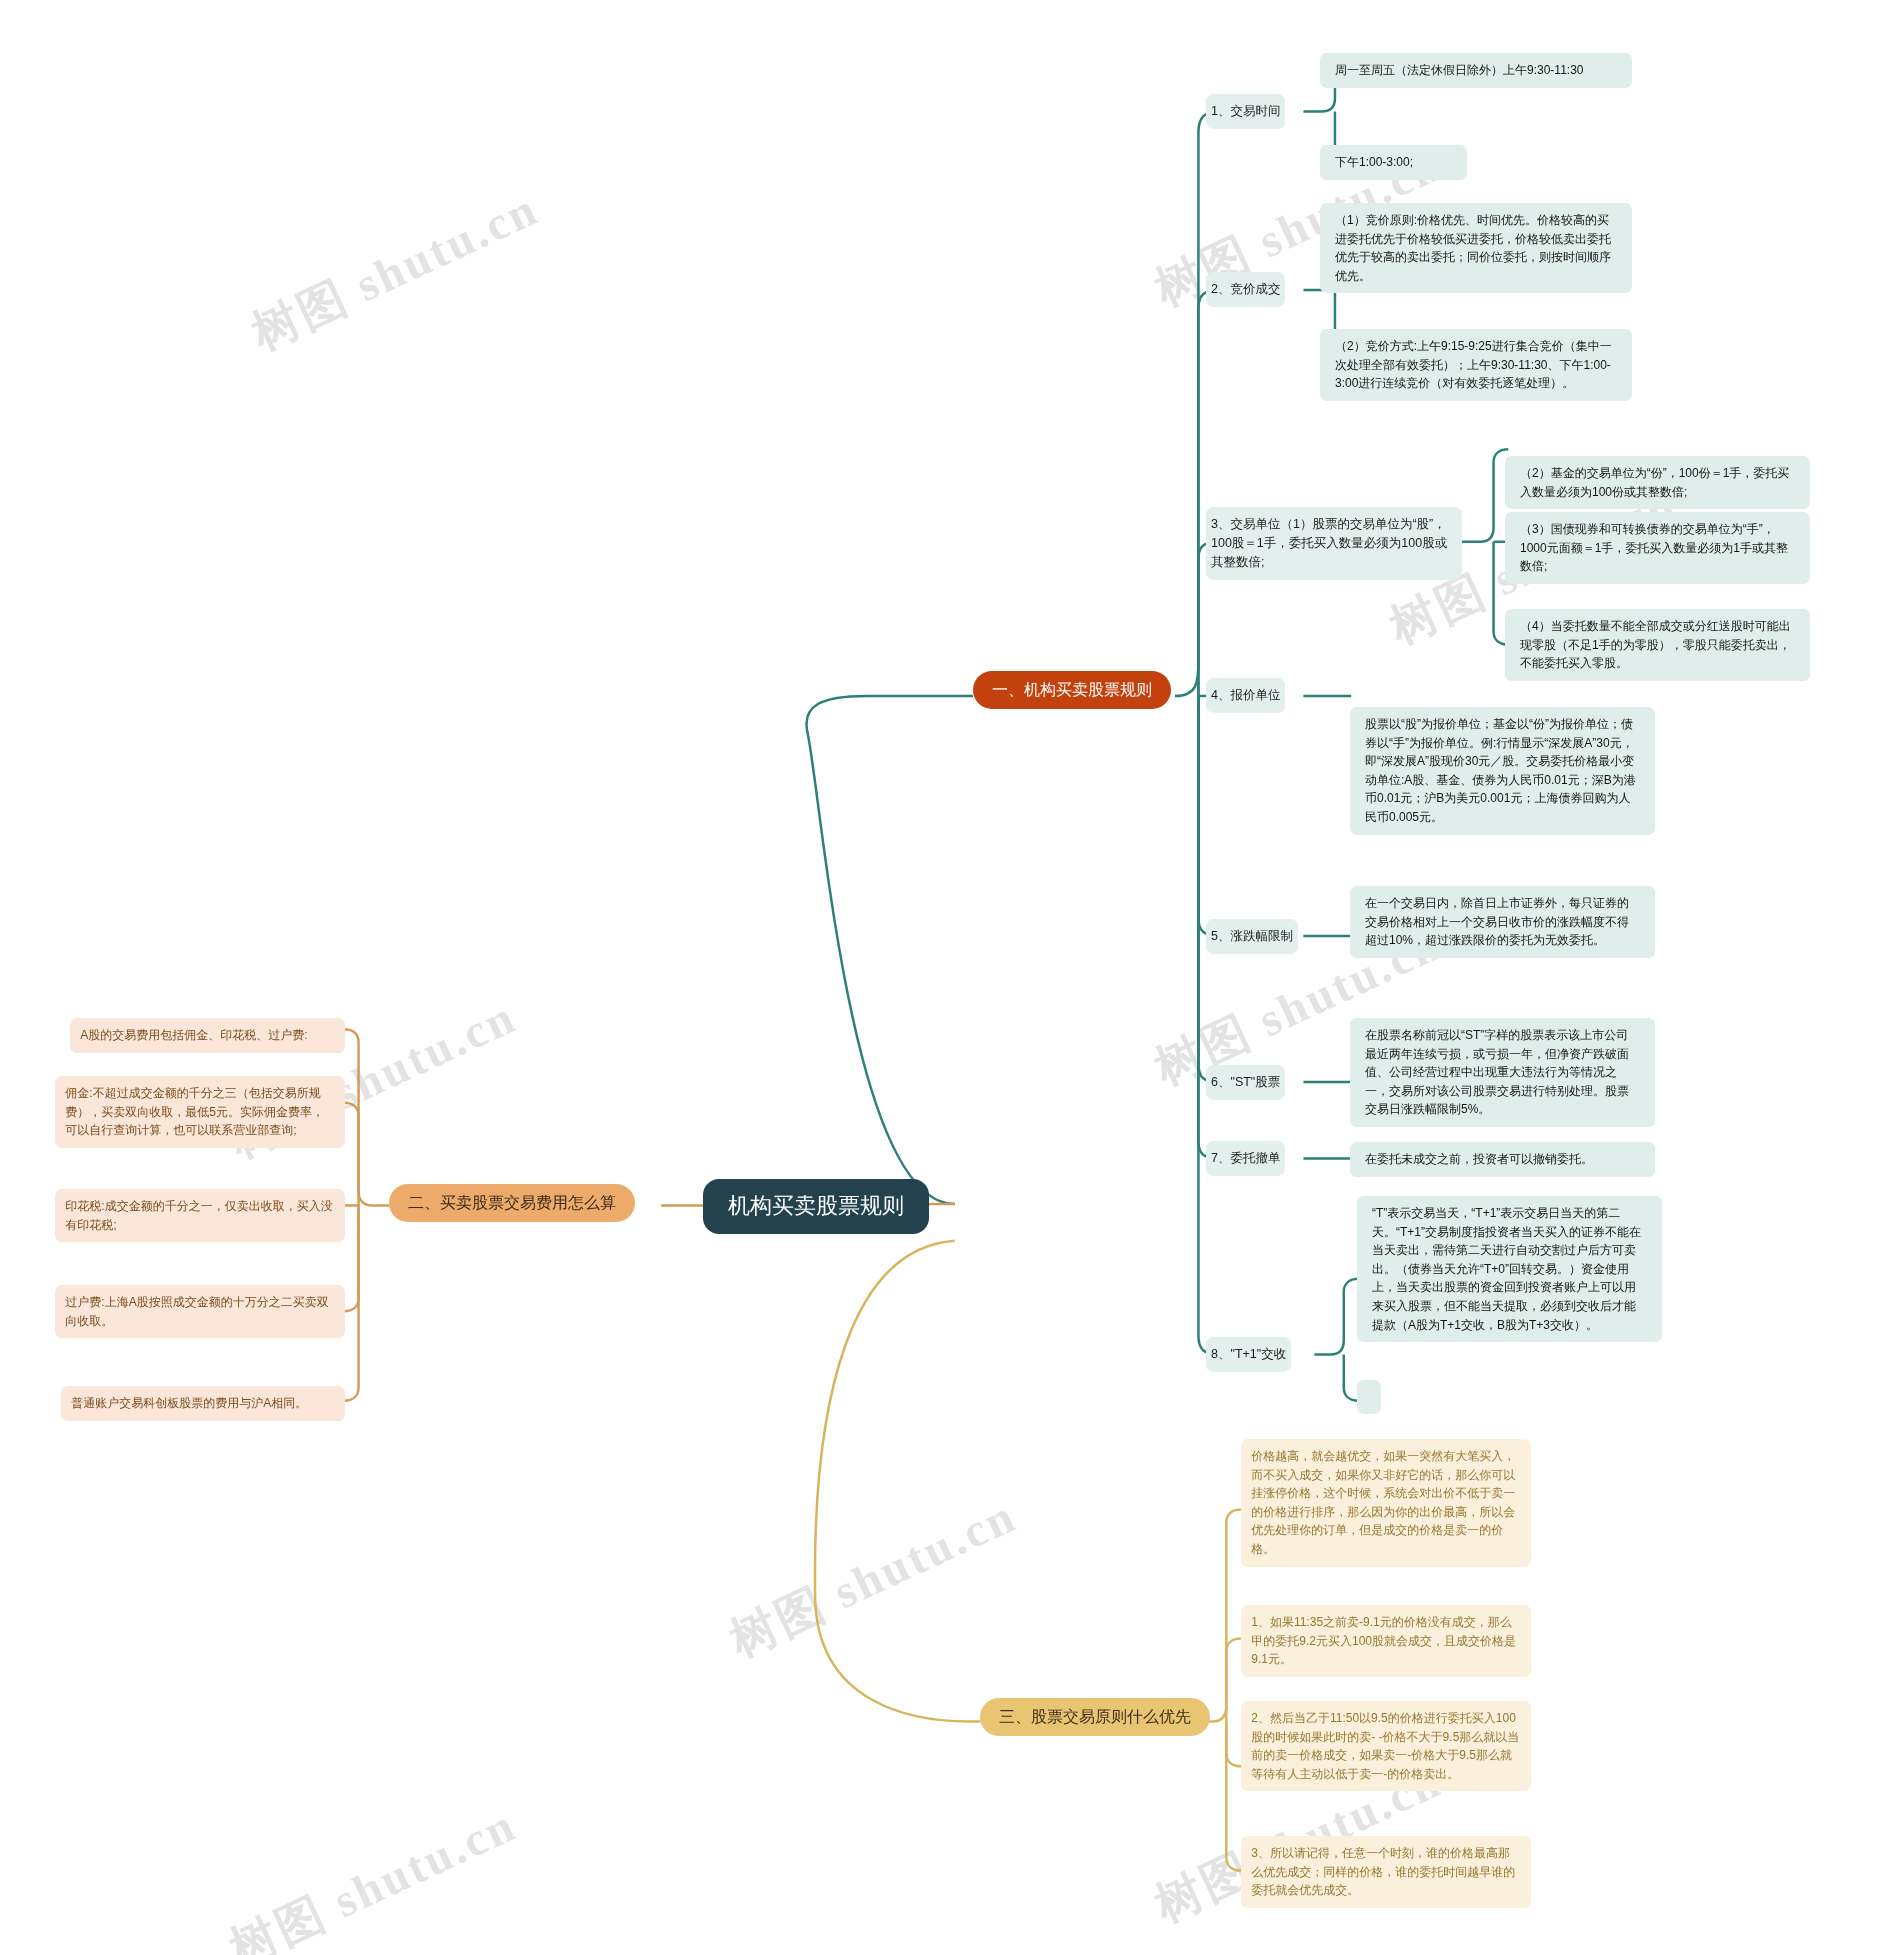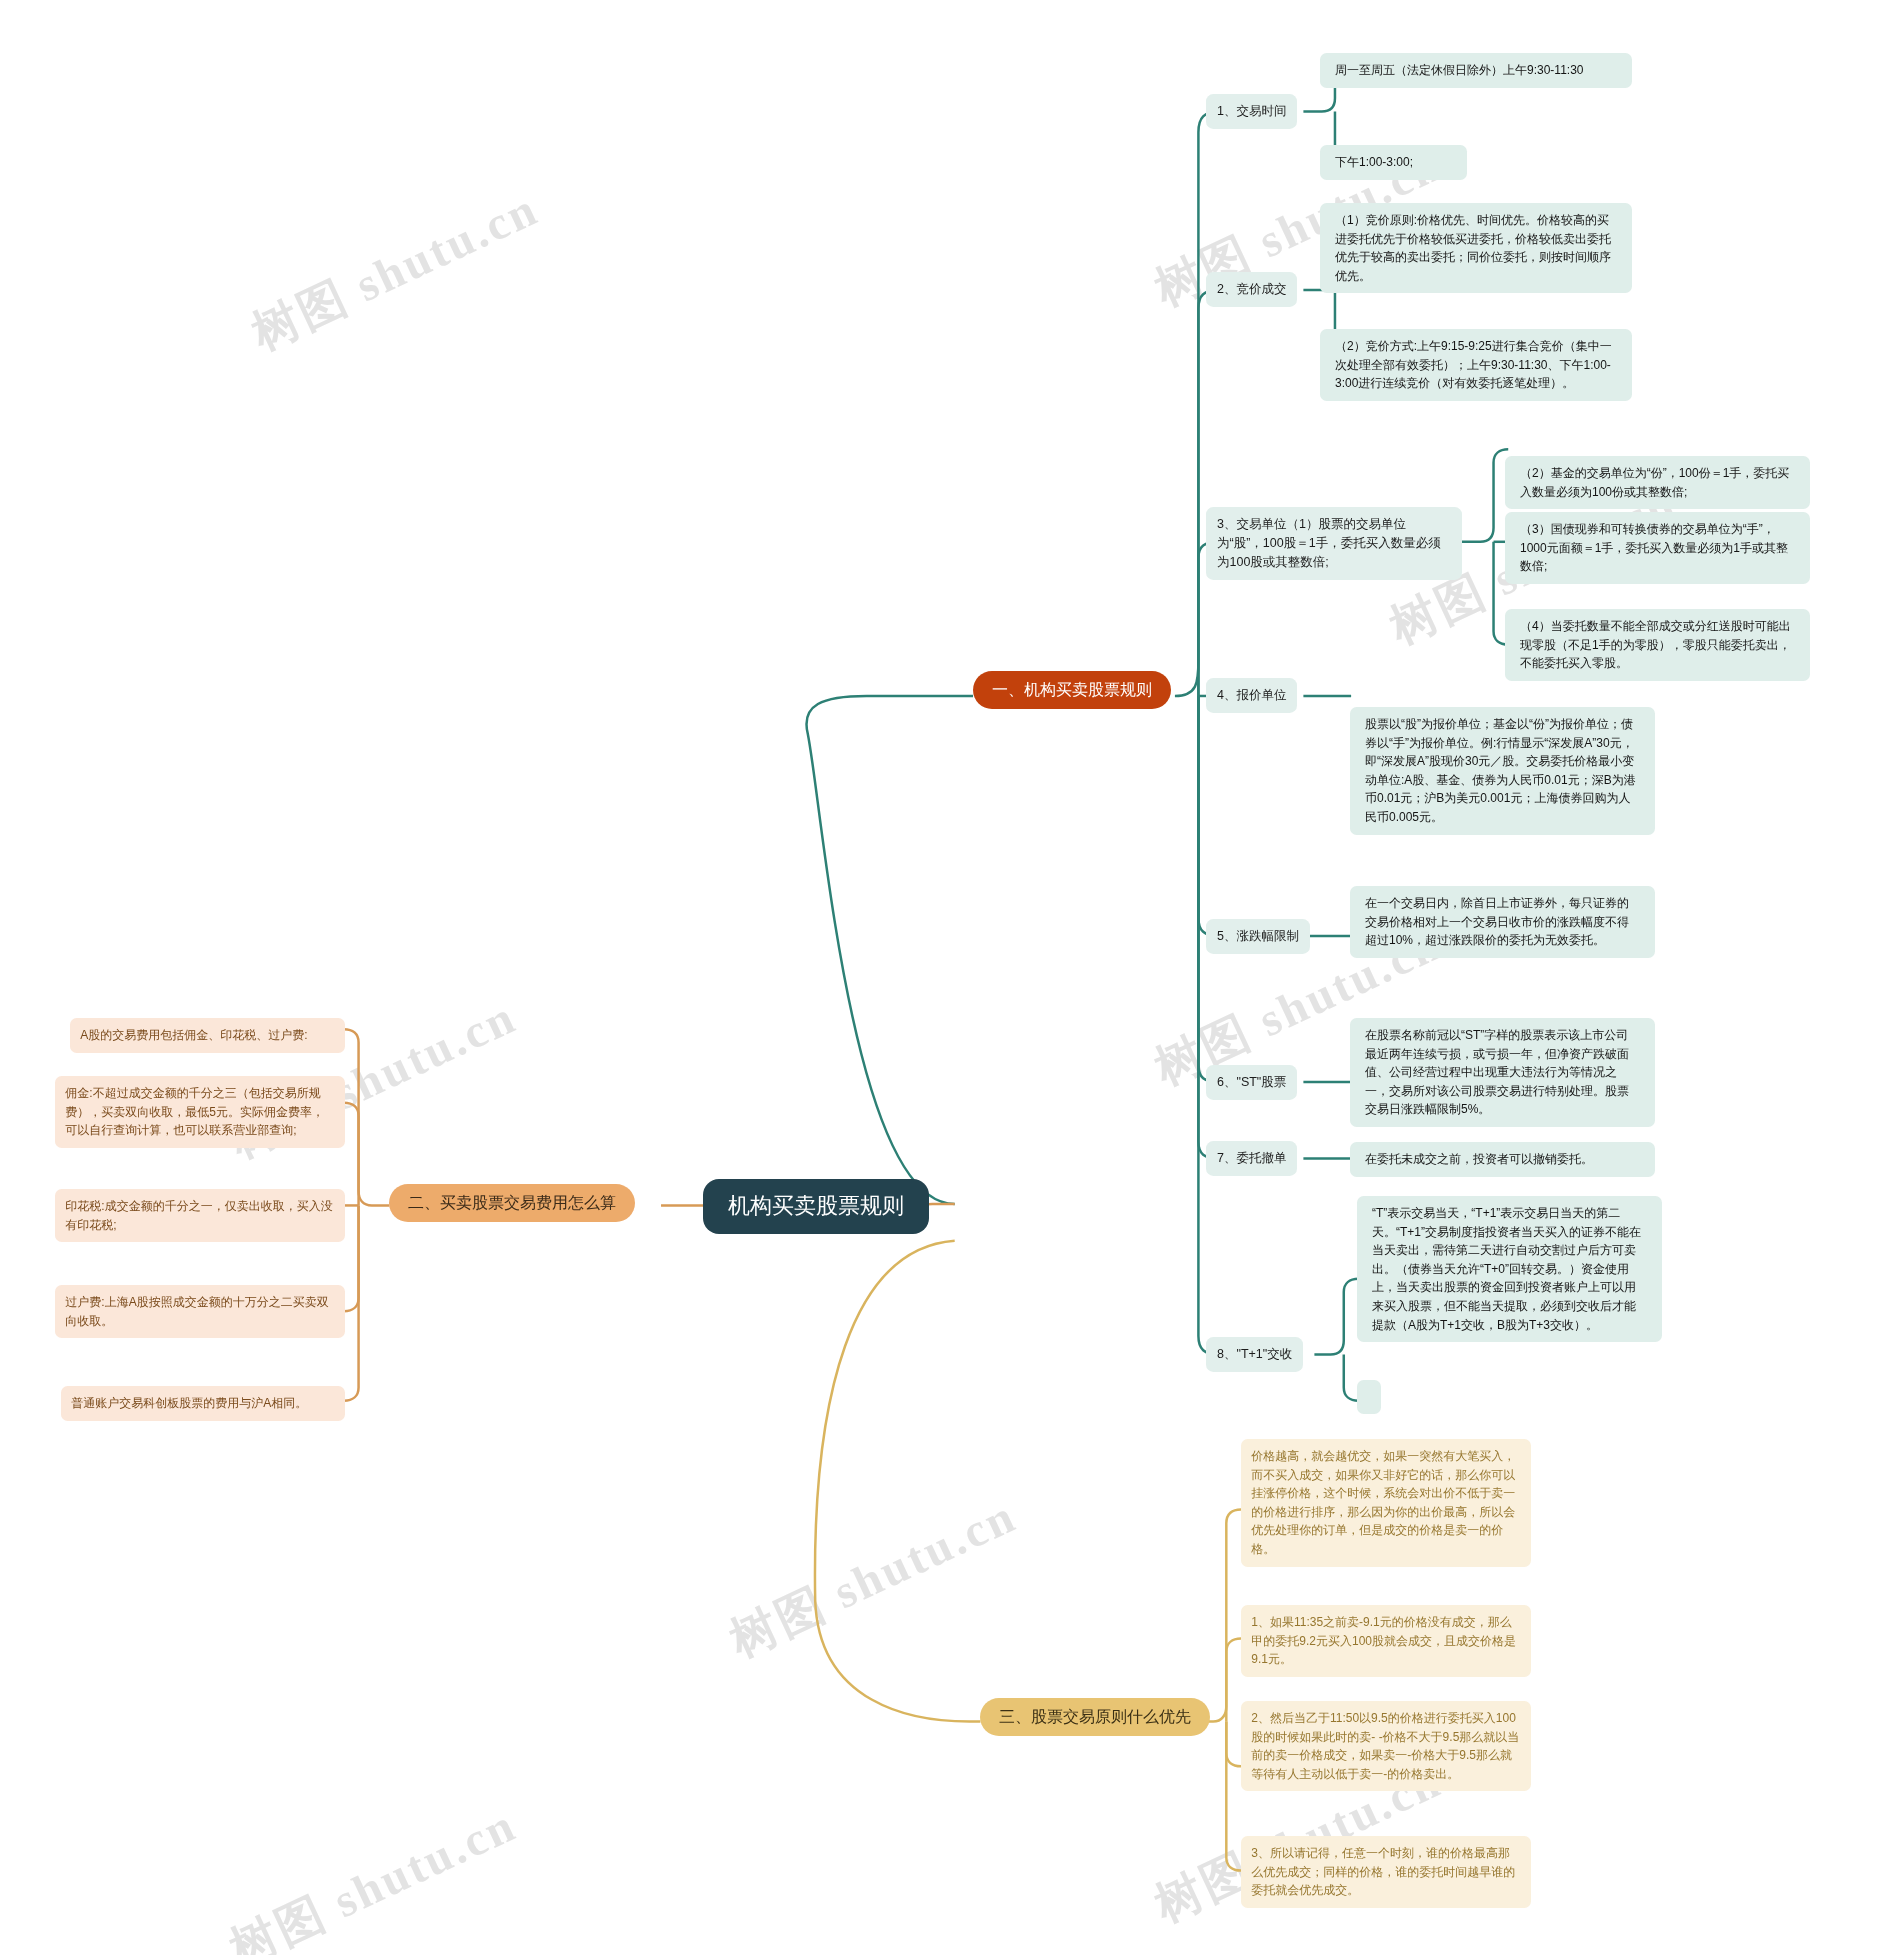--- a/index.html
+++ b/index.html
@@ -34,21 +34,21 @@
   .branch{
     border-radius:19px;font-size:16px;line-height:1.3;
     padding:8.8px 19px;white-space:nowrap;color:#ffffff;
   }
   .branch.teal{background:#c2410c;}
   .branch.orange{background:#edab6b;color:#3a2a18;}
   .branch.yellow{background:#e8c473;color:#3a2f14;}
 
   .sub{
     background:#e2efec;color:#1c1c1c;border-radius:7.3px;
-    font-size:12.5px;line-height:1.52;padding:8px 11px;
+    font-size:12.5px;line-height:1.52;padding:8px 5px;
   }
   .sub.tight{white-space:nowrap;}
 
   .leaf{
     background:#dfeeea;color:#141414;border-radius:6.6px;
     font-size:12px;line-height:1.55;padding:8px 15px;
   }
 
   .peach{
     background:#fbe7d9;color:#7a4a1b;border-radius:6.6px;

